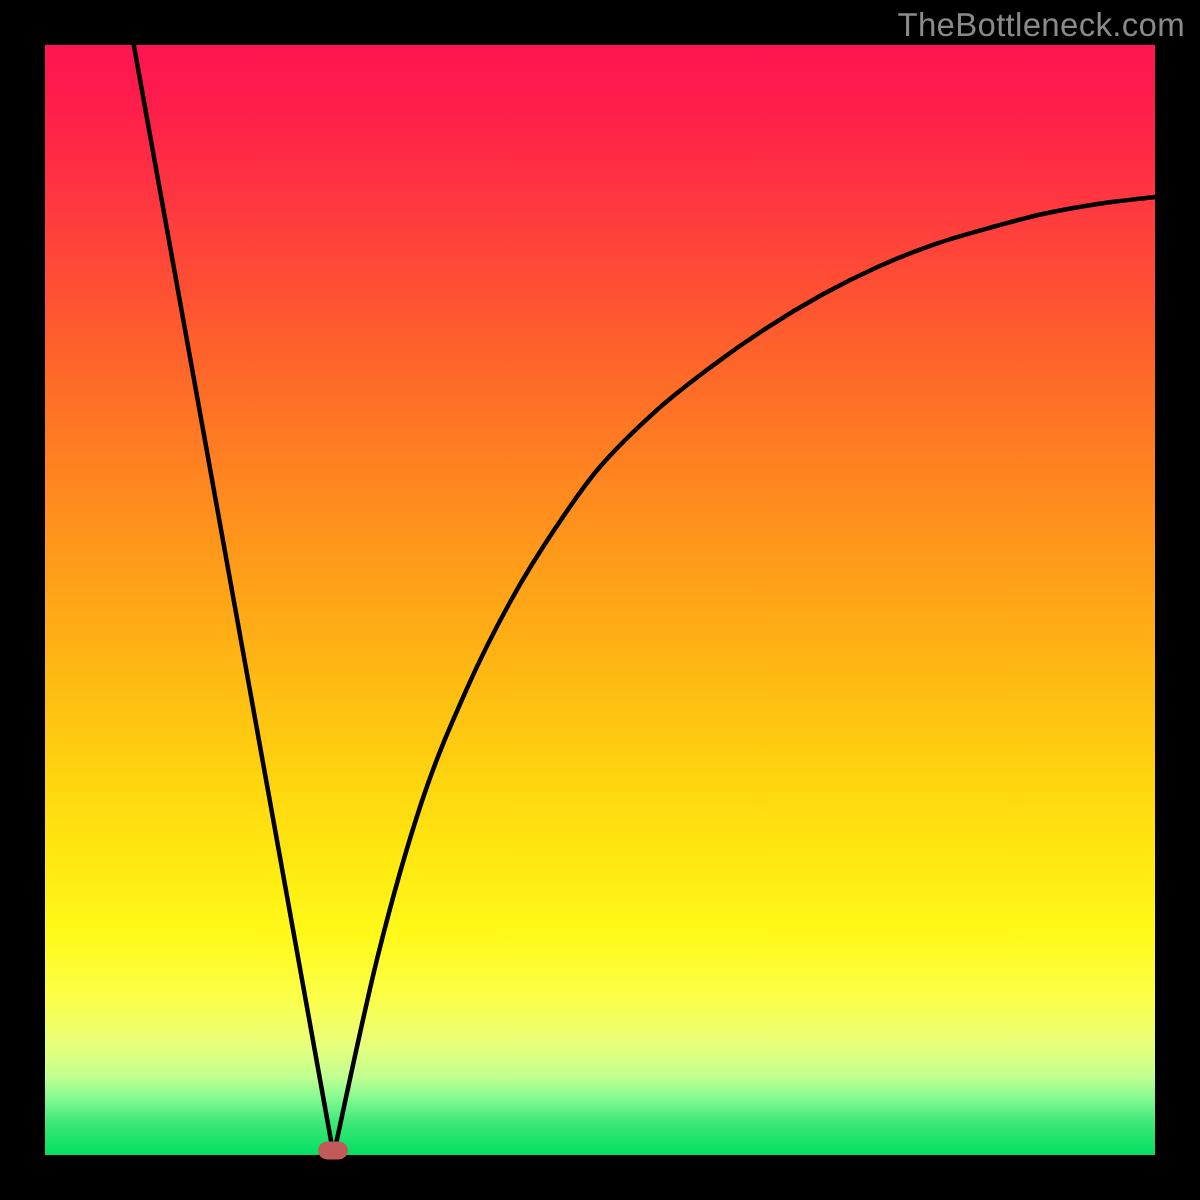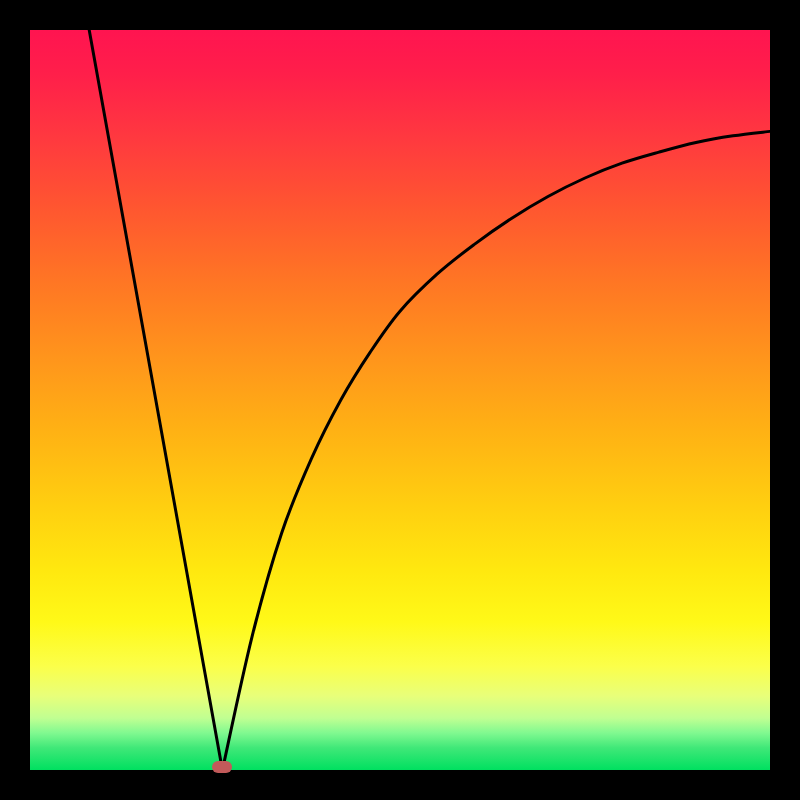--- a/index.html
+++ b/index.html
@@ -86,13 +86,14 @@
     <div class="gradient-fill"></div>
 
     <svg class="curve" viewBox="0 0 740 740" preserveAspectRatio="none">
       <path d="M 59.20 0.00 L 192.40 740.00" id="path-left" fill="none" stroke="#000" stroke-width="3" stroke-linecap="round"></path>
       <path d="M 192.40 740.00 C 197.33 717.80, 212.13 646.27, 222.00 606.80 C 231.87 567.33, 241.73 532.80, 251.60 503.20 C 261.47 473.60, 271.33 451.40, 281.20 429.20 C 291.07 407.00, 300.93 387.88, 310.80 370.00 C 320.67 352.12, 330.53 336.70, 340.40 321.90 C 350.27 307.10, 358.90 294.15, 370.00 281.20 C 381.10 268.25, 394.67 255.30, 407.00 244.20 C 419.33 233.10, 431.67 223.85, 444.00 214.60 C 456.33 205.35, 468.67 196.72, 481.00 188.70 C 493.33 180.68, 505.67 173.28, 518.00 166.50 C 530.33 159.72, 542.67 153.55, 555.00 148.00 C 567.33 142.45, 579.67 137.52, 592.00 133.20 C 604.33 128.88, 616.67 125.55, 629.00 122.10 C 641.33 118.65, 653.67 115.19, 666.00 112.48 C 678.33 109.77, 690.67 107.67, 703.00 105.82 C 715.33 103.97, 733.83 102.12, 740.00 101.38" id="path-right" fill="none" stroke="#000" stroke-width="3" stroke-linecap="round"></path>
     </svg>
 
     <div class="marker" id="marker" style="left: 192.4px; top: 737px; background: rgb(194, 90, 90);"></div>
   </div>
 
+  <div class="watermark">TheBottleneck.com</div>
 </div>
 
 </body></html>

